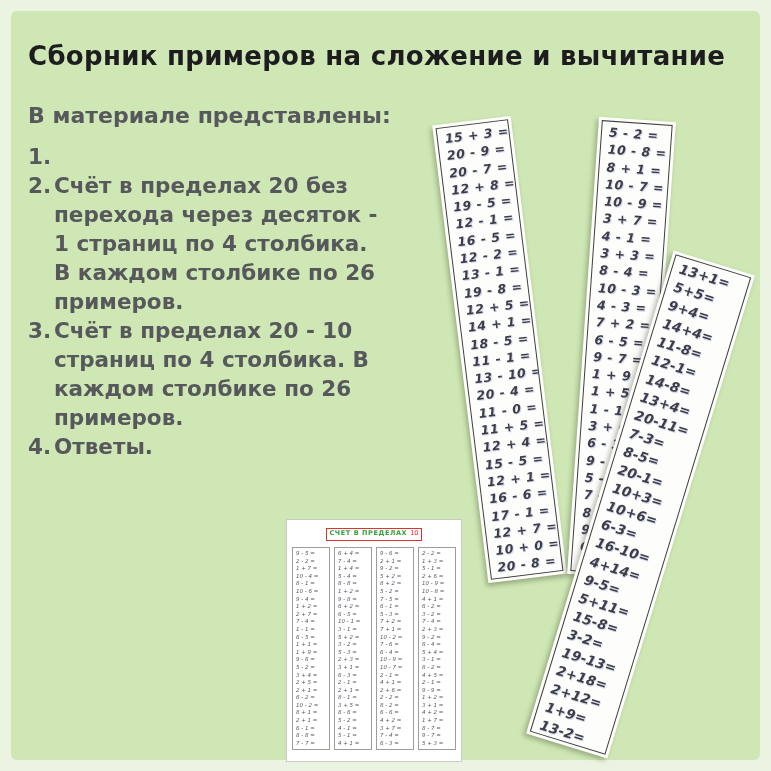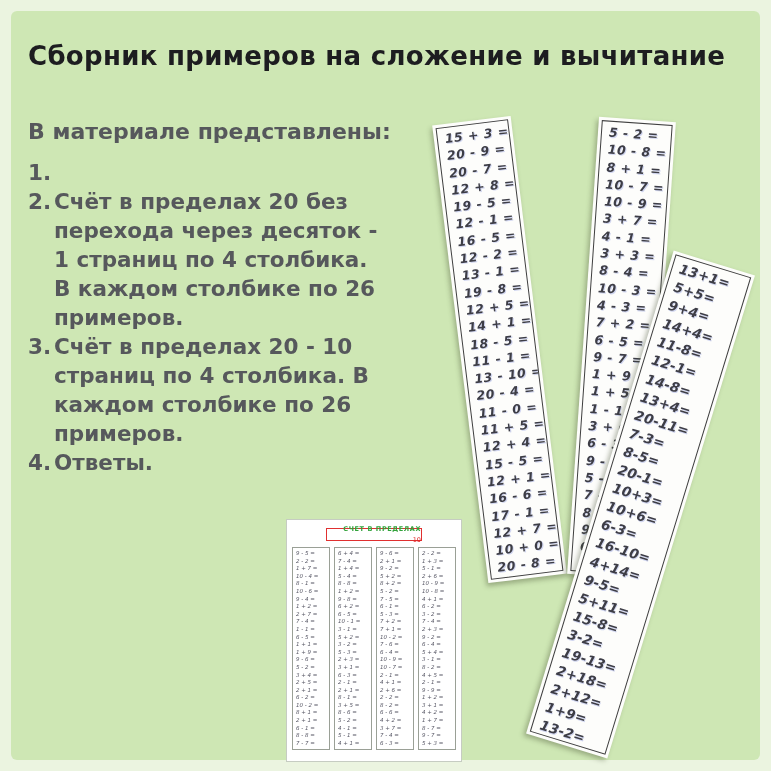--- a/index.html
+++ b/index.html
@@ -9,21 +9,21 @@
     font-family:"DejaVu Sans", sans-serif;
   }
   .bg{position:absolute;left:11px;top:11px;right:11px;bottom:11px;background:#cee7b4;border-radius:6px;}
 
   
   .content{position:absolute;left:28px;top:34px;width:706px;}
   .title{
     font-size:26px;line-height:45px;font-weight:bold;color:#1d1d20;
     letter-spacing:.3px;width:700px;
   }
-  .subtitle{margin-top:40px;font-size:22px;color:#56585c;font-weight:600;}
+  .subtitle{margin-top:24px;font-size:22px;color:#56585c;font-weight:600;}
   .list{margin-top:14px;width:372px;}
   .li{display:flex;font-size:21.5px;line-height:29px;color:#56585c;font-weight:600;}
   .li .num{width:26px;flex:0 0 26px;text-align:left;}
   .li .txt{width:334px;}
 
   
   .strip{position:absolute;background:#fdfdfb;box-shadow:-2px 3px 5px rgba(70,80,50,.40);}
   .strip .frame{position:absolute;left:3px;top:3px;right:3px;bottom:3px;border:1.6px solid #3f3f3f;padding:2px 0 0 7px;box-sizing:border-box;overflow:hidden;}
   .srow{
     font-style:italic;font-weight:600;font-size:12.5px;color:#3d3d46;
@@ -34,21 +34,21 @@
   .strip1 .srow{line-height:17.3px;}
   .strip2{left:583px;top:119px;width:77px;height:458px;transform:rotate(4deg);z-index:2;}
   .strip2 .srow{line-height:17.3px;}
   .strip3{left:598px;top:252px;width:85px;height:505px;transform:rotate(17deg);z-index:3;}
   .strip3 .srow{line-height:19.1px;font-size:13.5px;font-weight:700;letter-spacing:.3px;}
 
   
   .worksheet{position:absolute;left:286px;top:519px;width:174px;height:241px;background:#ffffff;border:1px solid #c6ccc2;z-index:1;}
   .ws-heading{
     position:absolute;left:39px;top:8px;width:96px;height:13px;border:1px solid #e03030;
-    display:flex;align-items:flex-end;justify-content:center;gap:3px;background:#fff;box-sizing:border-box;flex-direction:column;
+    display:flex;align-items:flex-start;justify-content:center;gap:3px;background:#fff;box-sizing:border-box;
   }
   .ws-heading-text{font-size:6.5px;font-weight:bold;color:#31a23a;letter-spacing:.6px;}
   .ws-heading-num{font-size:6.5px;font-weight:normal;color:#e02222;}
   .ws-cols{position:absolute;left:5px;top:27px;display:flex;gap:4px;}
   .wcol{width:38px;height:203px;border:1px solid #9aa096;padding:2px 0 0 3px;box-sizing:border-box;overflow:hidden;}
   .wcell{font-size:5.5px;line-height:7.6px;color:#565664;font-style:italic;white-space:nowrap;}
 </style>
 </head>
 <body>
 

